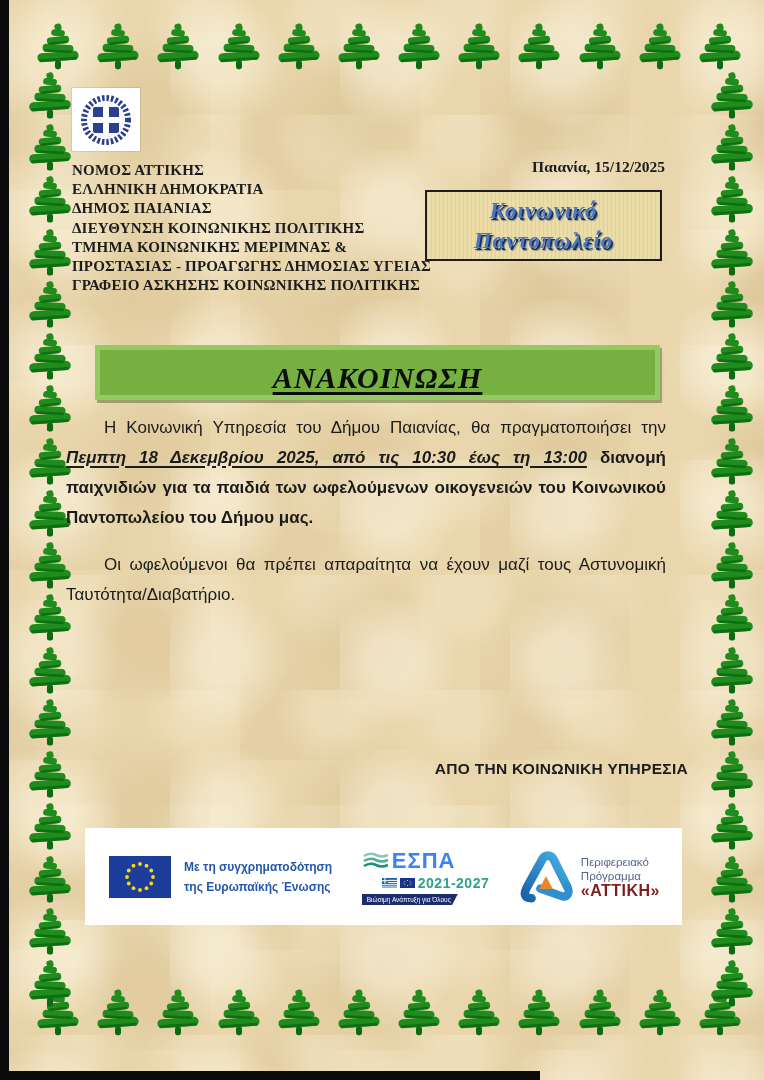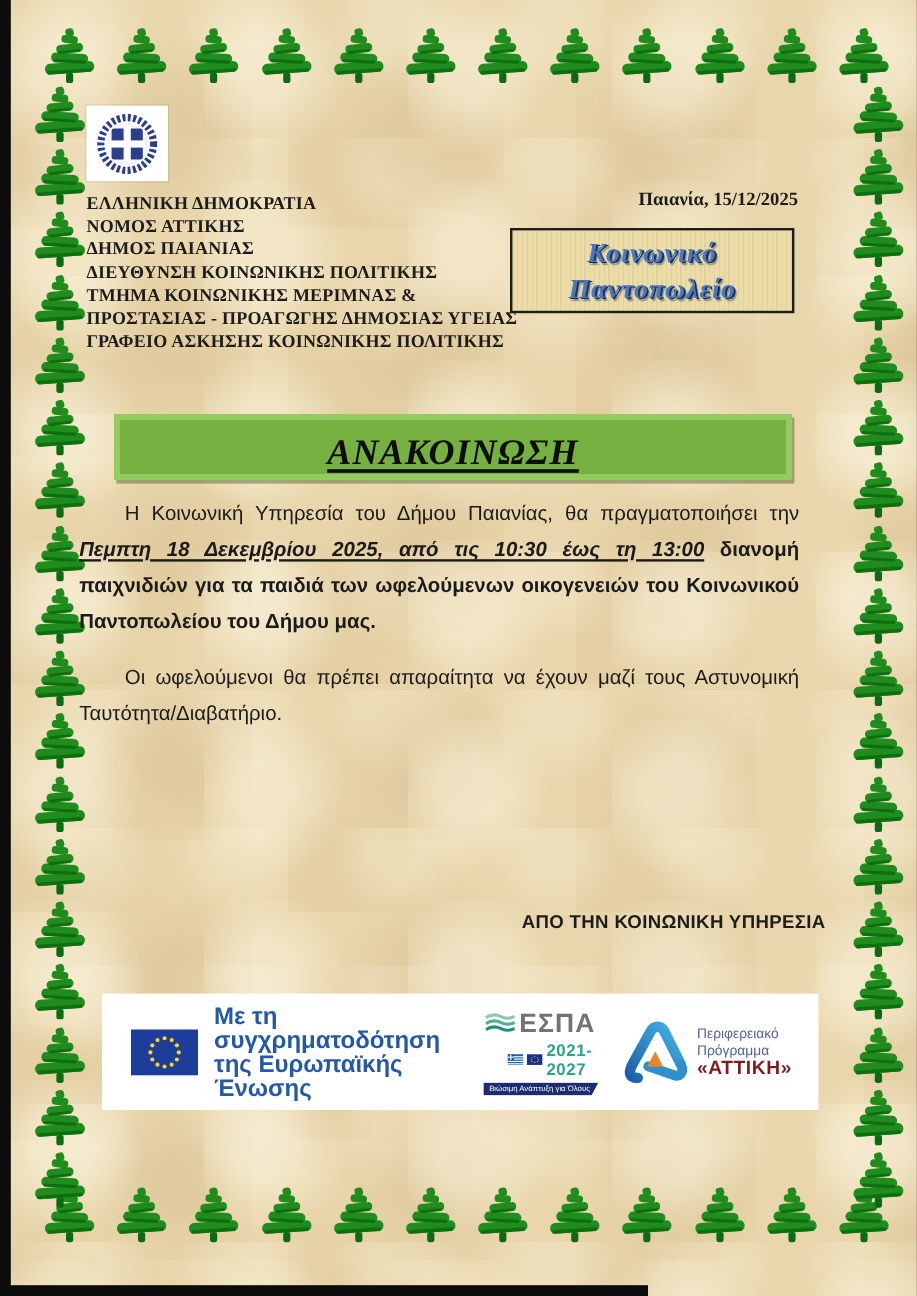--- a/index.html
+++ b/index.html
@@ -59,24 +59,24 @@
   .body-text{position:absolute;left:66px;top:413px;width:600px;font-family:"Liberation Sans", sans-serif;font-size:17px;line-height:30px;text-align:justify;color:#1b1b1b;}
   .body-text p{margin:0 0 17px 0;text-indent:38px;}
   .body-text p.mb2{margin-bottom:29px;}
   .hl{font-weight:bold;font-style:italic;text-decoration:underline;text-decoration-thickness:1.5px;text-underline-offset:3px;}
   .b{font-weight:bold;}
   .signature{position:absolute;top:760px;right:76px;font-family:"Liberation Sans", sans-serif;font-weight:bold;font-size:15.5px;letter-spacing:.3px;}
 
   
   .footer{position:absolute;left:85px;top:828px;width:597px;height:97px;background:#fff;display:flex;align-items:center;justify-content:space-between;padding:0 22px 0 24px;box-sizing:border-box;}
   .eu-block{display:flex;align-items:center;gap:13px;}
-  .eu-text{font-family:"Liberation Sans", sans-serif;font-weight:bold;font-size:20px;line-height:20px;color:#2458a8;}
+  .eu-text{font-family:"Liberation Sans", sans-serif;font-weight:bold;font-size:12px;line-height:20px;color:#2458a8;}
   .espa-block{display:flex;flex-direction:column;align-items:flex-start;gap:1px;font-family:"Liberation Sans", sans-serif;}
   .espa-row1{display:flex;align-items:center;gap:4px;}
-  .espa-name{font-weight:bold;font-size:22px;letter-spacing:1px;color:#737373;}
+  .espa-name{font-weight:bold;font-size:22px;letter-spacing:1px;color:#3b82f6;}
   .espa-row2{display:flex;align-items:center;gap:3px;margin-left:20px;}
   .espa-period{font-weight:bold;font-size:14px;color:#2fa28c;letter-spacing:.5px;}
   .espa-tagline{margin-top:2px;background:#1b2d6e;color:#fff;font-size:6.5px;padding:2px 7px 2px 5px;clip-path:polygon(0 0,100% 0,94% 100%,0 100%);}
   .attiki-block{display:flex;align-items:center;gap:8px;}
   .attiki-text{font-family:"Liberation Sans", sans-serif;font-size:11.5px;line-height:14px;color:#56648f;}
   .attiki-name{font-size:16px;font-weight:bold;color:#7f1d1d;letter-spacing:.5px;margin-top:1px;}
   .hidden-defs{position:absolute;width:0;height:0;overflow:hidden;}
 </style>
 </head>
 <body>
@@ -303,22 +303,22 @@
     <svg width="56" height="54" viewBox="0 0 56 54">
       <circle cx="28" cy="27" r="22" fill="none" stroke="#2b3f8c" stroke-width="6" stroke-dasharray="2.5 2"></circle>
       <circle cx="28" cy="27" r="17.5" fill="#f4f6ff"></circle>
       <rect x="15" y="14" width="26" height="26" rx="2" fill="#2b3f8c"></rect>
       <rect x="25" y="12" width="6" height="30" fill="#fff"></rect>
       <rect x="13" y="24" width="30" height="6" fill="#fff"></rect>
     </svg>
   </div>
 
   <div class="header-block">
+    <div>ΝΟΜΟΣ ΑΤΤΙΚΗΣ</div>
     <div>ΕΛΛΗΝΙΚΗ ΔΗΜΟΚΡΑΤΙΑ</div>
-    <div>ΝΟΜΟΣ ΑΤΤΙΚΗΣ</div>
     <div>ΔΗΜΟΣ ΠΑΙΑΝΙΑΣ</div>
     <div>ΔΙΕΥΘΥΝΣΗ ΚΟΙΝΩΝΙΚΗΣ ΠΟΛΙΤΙΚΗΣ</div>
     <div>ΤΜΗΜΑ ΚΟΙΝΩΝΙΚΗΣ ΜΕΡΙΜΝΑΣ &amp;</div>
     <div>ΠΡΟΣΤΑΣΙΑΣ - ΠΡΟΑΓΩΓΗΣ ΔΗΜΟΣΙΑΣ ΥΓΕΙΑΣ</div>
     <div>ΓΡΑΦΕΙΟ ΑΣΚΗΣΗΣ ΚΟΙΝΩΝΙΚΗΣ ΠΟΛΙΤΙΚΗΣ</div>
   </div>
 
   <div class="date-line">Παιανία, 15/12/2025</div>
 
   <div class="social-box">

